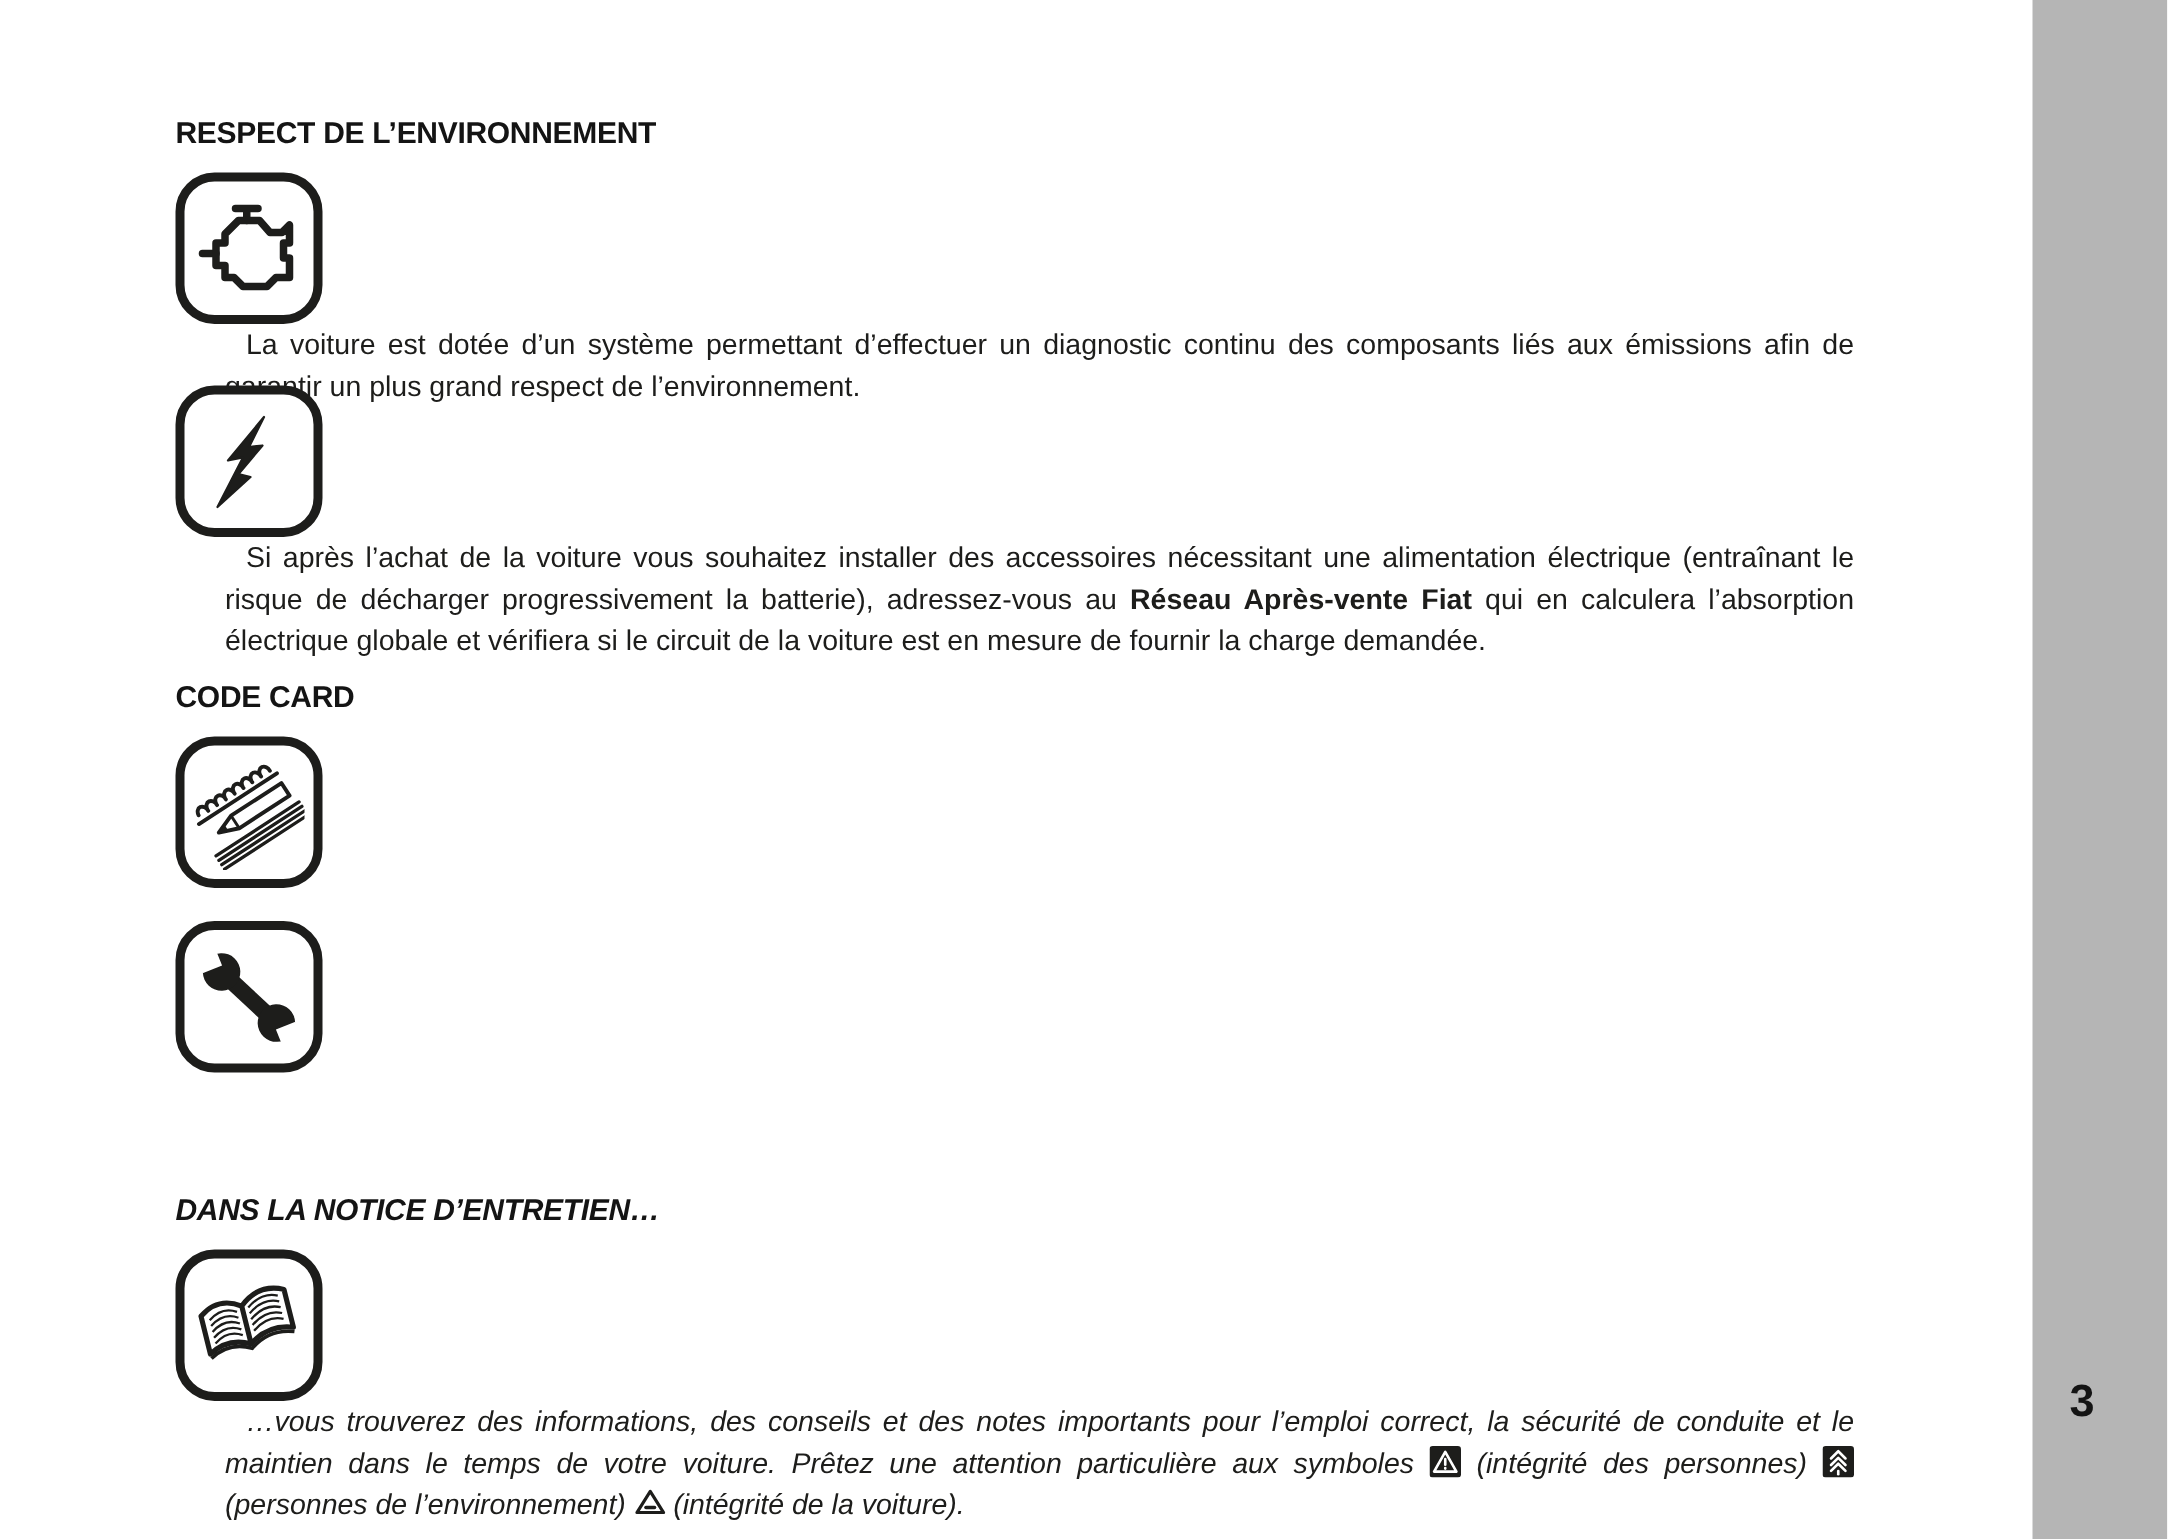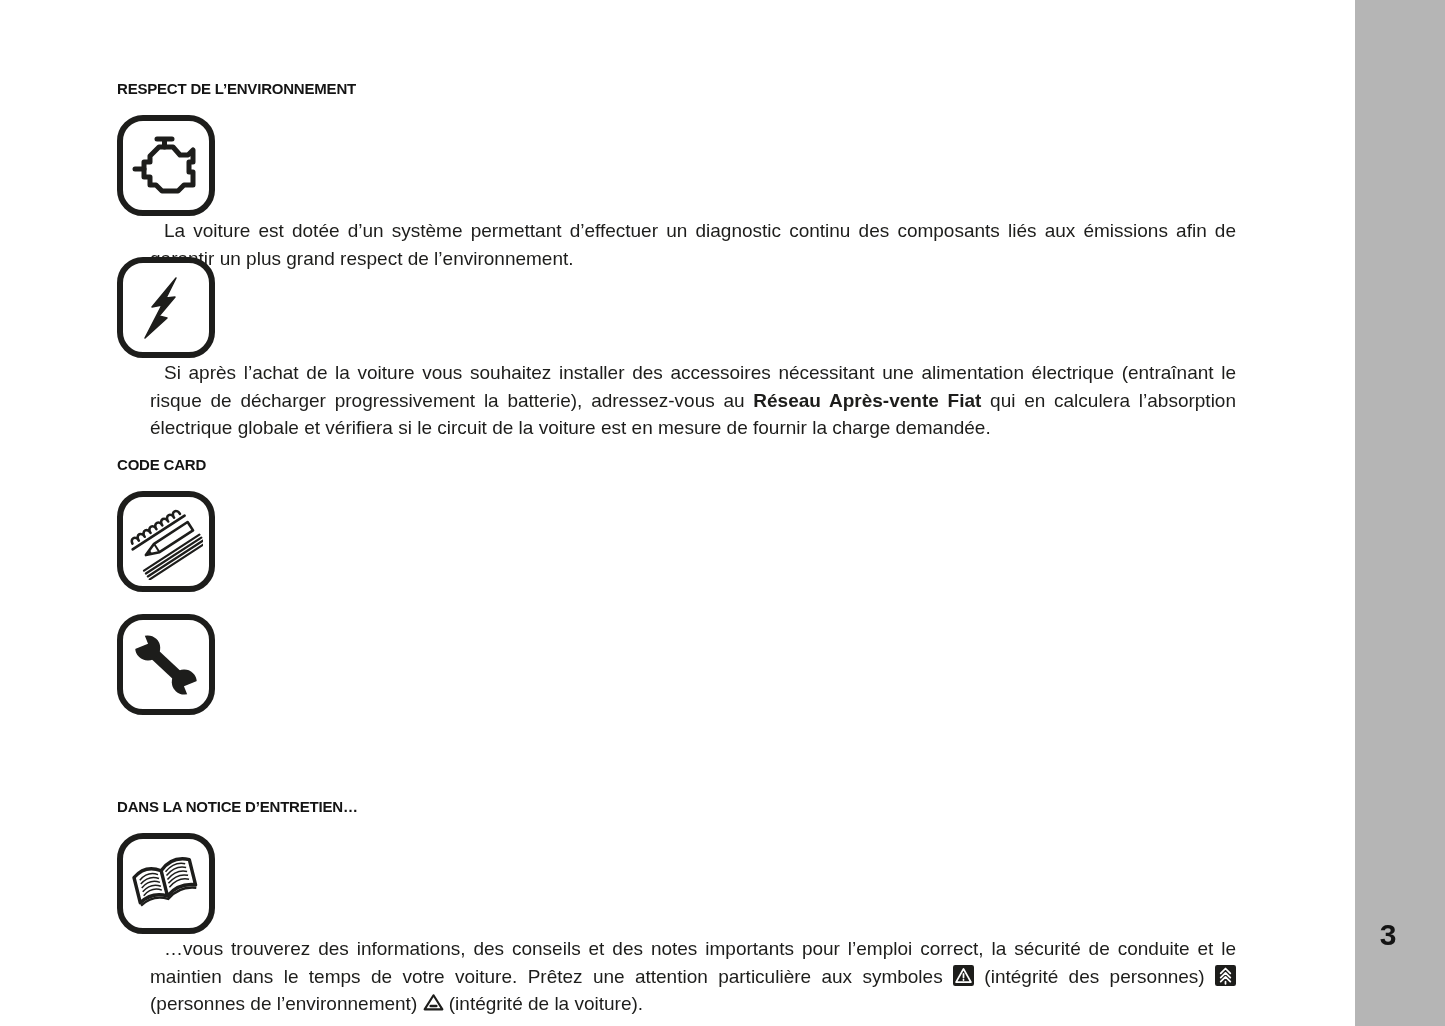--- a/index.html
+++ b/index.html
@@ -8,21 +8,21 @@
     background:#ffffff; color:#1d1d1b;
     font-family:"Liberation Sans", sans-serif;
   }
   .edge-strip { position:absolute; top:0; right:0; width:90px; height:1026px; background:#b5b5b5; }
   .page-number {
     position:absolute; top:918px; left:1368px; width:40px; text-align:center;
     font-size:30px; font-weight:bold; color:#141414;
   }
   .sec { position:absolute; left:117px; width:1216px; }
   .sec-h {
-    margin:0 0 13px 0; font-size:15px; line-height:26px; font-weight:bold;
+    margin:0 0 13px 0; font-size:20px; line-height:26px; font-weight:bold;
     letter-spacing:-0.2px; color:#141414;
   }
   .row { display:flex; align-items:flex-start;flex-direction:column; }
   .icon-box {
     flex:none; width:86px; height:89px; background:#fff;
     border:6px solid #1d1d1b; border-radius:26px;
     display:flex; align-items:center; justify-content:center;
   }
   .icon-box svg { width:74px; height:76px; display:block; }
   .body-text {
@@ -31,21 +31,21 @@
     color:#1d1d1b;
   }
   .body-text b { font-weight:bold; }
   .inline-symbol { display:inline-block; width:21px; height:21px; vertical-align:-3px; }
   .inline-symbol svg { width:21px; height:21px; display:block; }
   
   #sec-0 { top:76px; }
   #sec-1 { top:257px; }
   #sec-2 { top:452px; }
   #sec-3 { top:614px; }
-  #sec-4 { top:794px; }
+  #sec-4 { top:794px;font-style:italic; }
 </style>
 </head>
 <body>
 
 <div class="page">
 
   <div class="edge-strip"></div>
   <div class="page-number">3</div>
 
   <section class="sec" id="sec-0">

